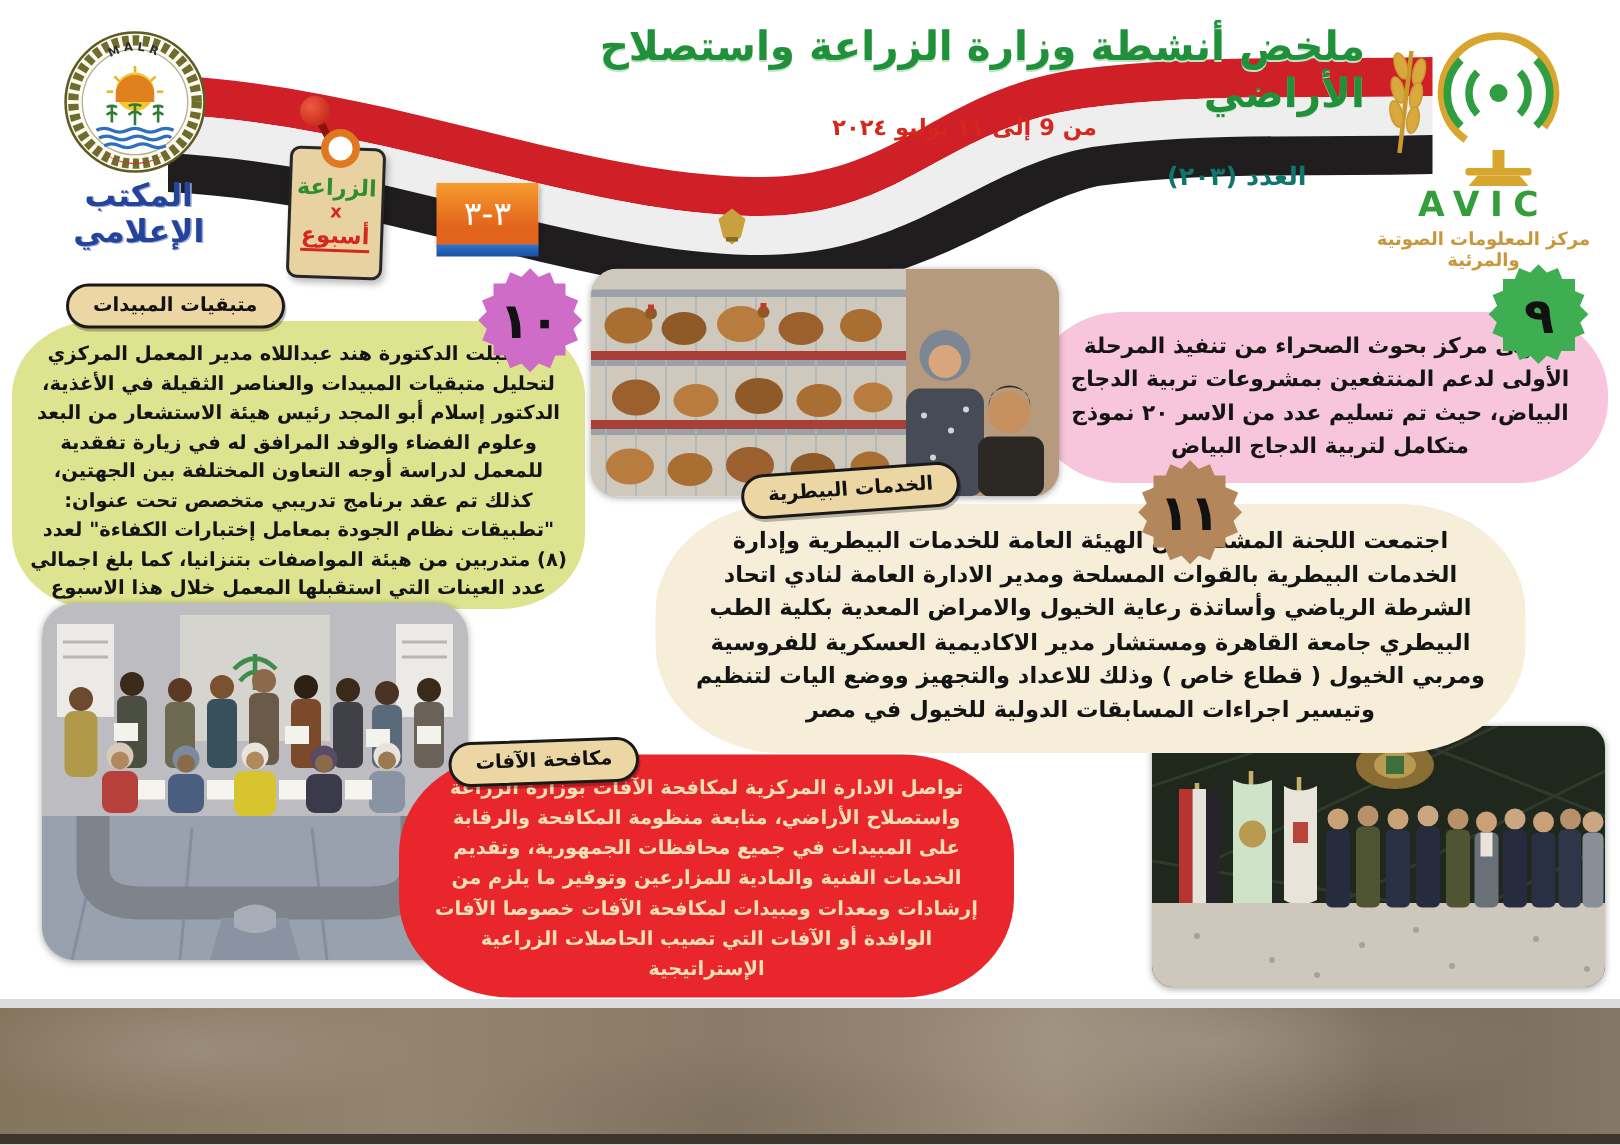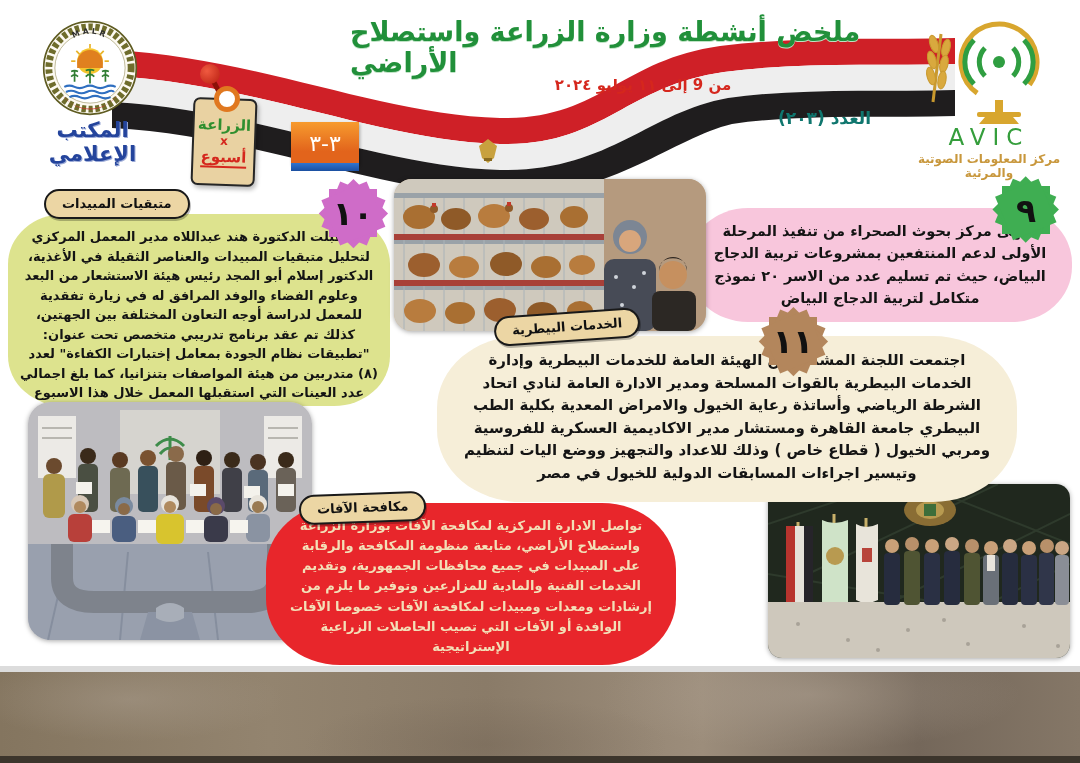--- a/index.html
+++ b/index.html
@@ -1,21 +1,21 @@
 <!DOCTYPE html>
 <html lang="ar"><head>
 <meta charset="utf-8">
 <style>
   html,body{margin:0;padding:0;background:#fff;}
   #page{position:relative;width:1080px;height:763px;overflow:hidden;background:#fff;
         font-family:"DejaVu Sans","Liberation Sans",sans-serif;}
   
   #flag{position:absolute;left:0;top:0;width:1080px;height:220px;z-index:1;}
   #page-title{position:absolute;right:170px;top:16px;width:560px;z-index:3;
-      direction:rtl;text-align:left;font-size:27px;font-weight:bold;color:#21903a;
+      direction:rtl;text-align:right;font-size:27px;font-weight:bold;color:#21903a;
       text-shadow:0 1px 0 #bfe3c5;}
   #date-range{position:absolute;left:548px;top:76px;width:190px;z-index:3;direction:rtl;
       text-align:center;font-size:15px;font-weight:bold;color:#d5271d;}
   #issue-number{position:absolute;left:762px;top:108px;width:125px;z-index:3;direction:rtl;
       text-align:center;font-size:17px;font-weight:bold;color:#0f766e;}
   #ministry-logo{position:absolute;left:42px;top:20px;z-index:4;}
   #media-office{position:absolute;left:10px;top:118px;width:165px;z-index:4;direction:rtl;
       text-align:center;font-size:21px;font-weight:bold;color:#24449c;text-shadow:1px 1px 0 #9aa9d6;}
   
   #week-tag{position:absolute;left:192px;top:98px;width:60px;height:84px;z-index:5;
@@ -32,21 +32,21 @@
   #pin-stem{position:absolute;left:214px;top:78px;width:5px;height:18px;background:#8c1208;
       transform:rotate(-28deg);z-index:6;}
   
   #part-badge{position:absolute;left:291px;top:122px;width:68px;height:42px;z-index:5;
       background:linear-gradient(#f79b2e,#e2641c 70%);display:flex;align-items:center;justify-content:center;
       color:#fff;font-size:22px;font-weight:normal;direction:rtl;box-shadow:1px 2px 3px rgba(0,0,0,.3);text-align:center;}
   #part-badge::after{content:"";position:absolute;left:0;bottom:-7px;width:100%;height:8px;
       background:linear-gradient(#2f74d0,#1b4fa0);}
   
   #avic{position:absolute;left:903px;top:16px;width:172px;z-index:4;text-align:center;}
-  #avic .acr{color:#359e3c;font-size:23px;font-weight:normal;letter-spacing:7px;margin-top:-4px;}
+  #avic .acr{color:#359e3c;font-size:23px;font-weight:bold;letter-spacing:7px;margin-top:-4px;}
   #avic .sub{color:#c8973c;font-size:12px;font-weight:bold;direction:rtl;margin-top:2px;}
   
   .cat{position:absolute;background:#ecd6a4;border:2px solid #191919;border-radius:16px;
       padding:5px 16px 6px;font-size:13px;font-weight:bold;color:#111;z-index:9;
       white-space:nowrap;direction:rtl;box-shadow:1px 2px 0 rgba(0,0,0,.25);}
   
   .burst{position:absolute;z-index:9;display:flex;align-items:center;justify-content:center;}
   .burst i{position:absolute;inset:13%;background:var(--bc);}
   .burst i:nth-child(1){transform:rotate(0deg);}
   .burst i:nth-child(2){transform:rotate(22.5deg);}

